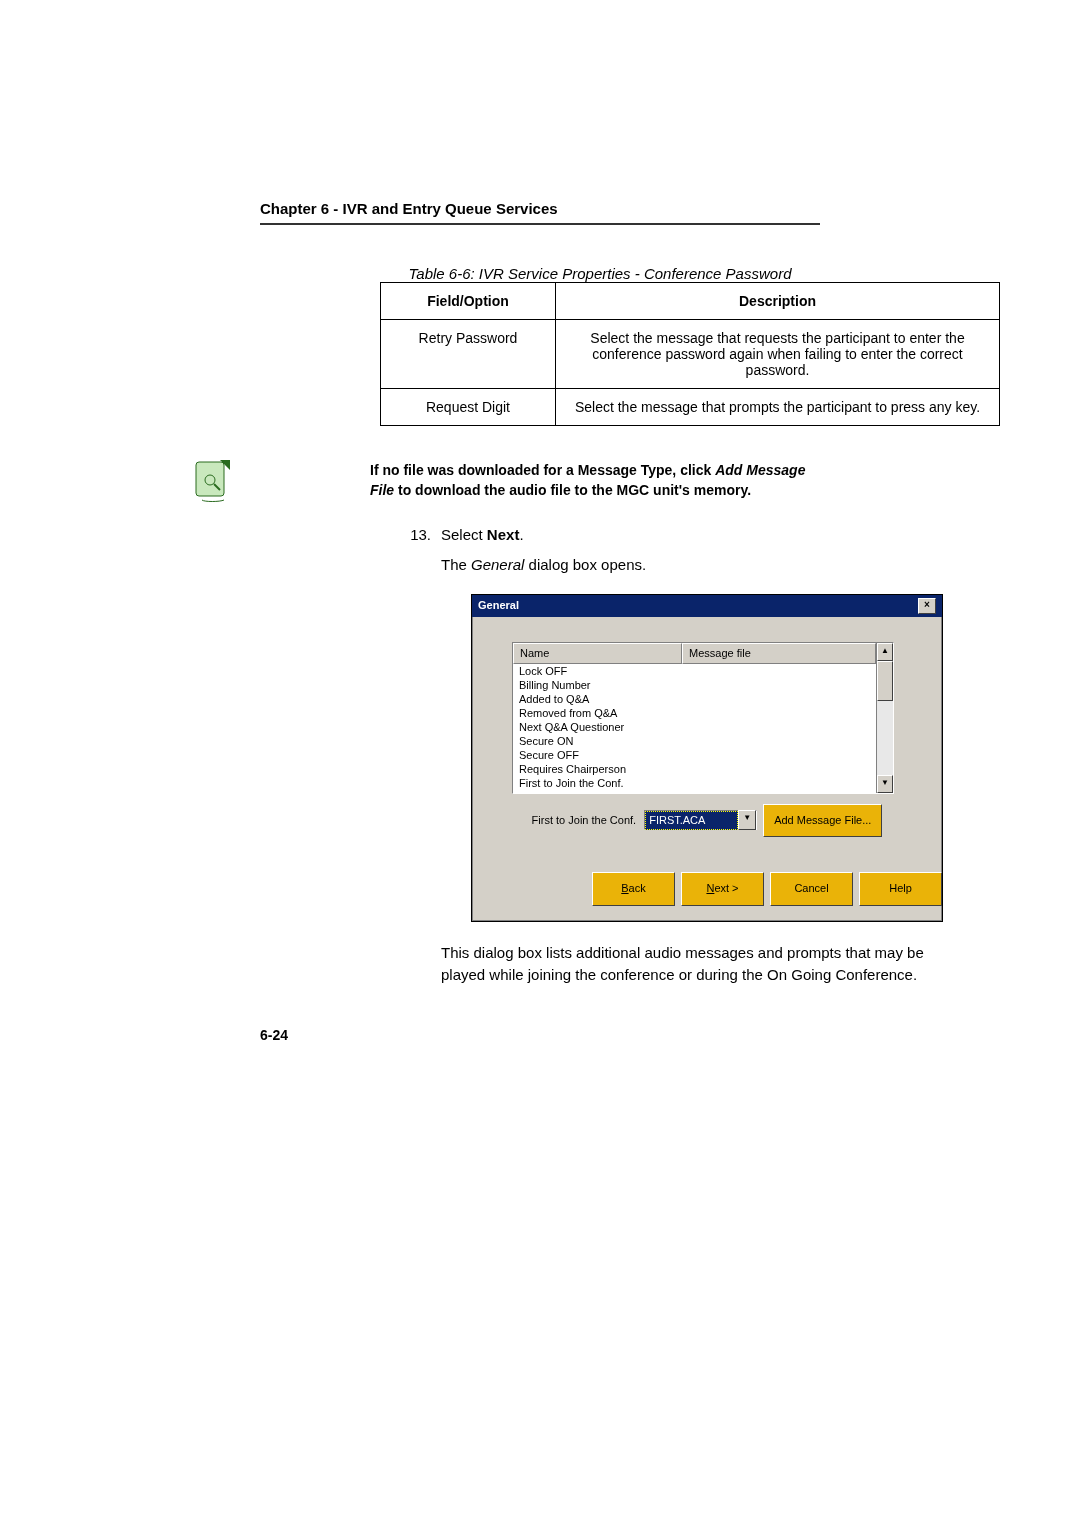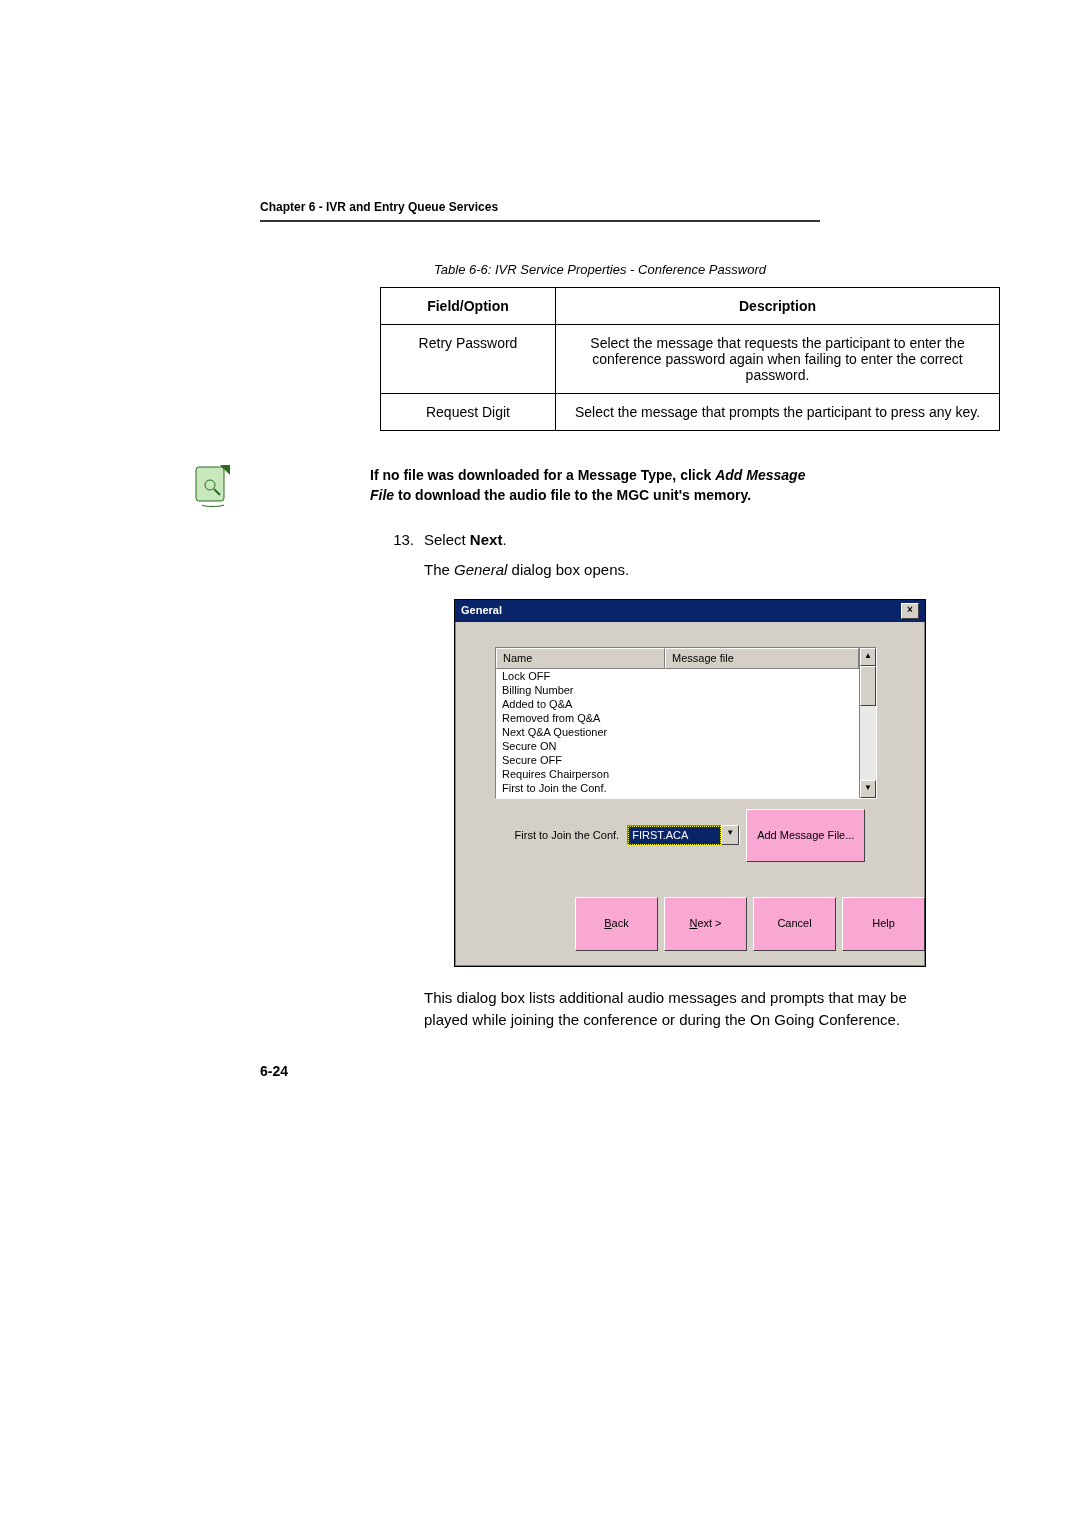--- a/index.html
+++ b/index.html
@@ -13,30 +13,29 @@
   }
   .page {
     padding: 200px 130px 80px 130px;
     width: 820px;
     box-sizing: border-box;
     margin: 0 auto;
     position: relative;
   }
   .chapter-header {
     font-weight: bold;
-    font-size: 12px;
+    font-size: 15px;
     padding-bottom: 6px;
     margin-bottom: 40px;
     border-bottom: 2px solid #333;
   }
   .table-caption {
     text-align: center;
     font-style: italic;
-    font-size: 13px;
-    margin-bottom: 10px;
+    font-size: 15px;
     margin-left: 120px;
   }
   table.data {
     border-collapse: collapse;
     width: 620px;
     margin-left: 120px;
     margin-bottom: 20px;
   }
   table.data th, table.data td {
     border: 1px solid #000;
@@ -69,21 +68,21 @@
     padding-left: 130px;
   }
   .body-content {
     margin-left: 120px;
     font-size: 15px;
     line-height: 1.45;
   }
   ol.steps {
     list-style: none;
     padding: 0;
-    margin: 0;
+    margin: 17px;
   }
   ol.steps > li {
     display: flex;
     margin-bottom: 8px;
   }
   ol.steps > li .num {
     width: 34px;
     flex: 0 0 34px;
     text-align: right;
     padding-right: 10px;
@@ -174,23 +173,23 @@
   .combo .sel {
     background:#0a246a; color:#fff; padding:1px 3px; border:1px dotted #ff0;
     font-size:11px; width:85px;
   }
   .combo .arrow {
     width:16px; height:100%; background:#d4d0c8;
     border:1px solid #fff; border-right-color:#404040; border-bottom-color:#404040;
     text-align:center; font-size:8px; line-height:14px;
   }
   .btn {
-    background:#f9a8d4;
+    background:#eab308;
     border:1px solid #fff; border-right-color:#404040; border-bottom-color:#404040;
-    padding: 18px 10px; font-size:11px;
+    padding: 8px 10px; font-size:11px;
   }
   .btn-row {
     display:flex; gap:6px; justify-content:center;
     padding: 20px 0 15px 120px;
   }
   .btn-row .btn { width:70px; text-align:center; }
   .page-num {
     position:absolute;
     bottom: 40px; left: 130px;
     font-weight: bold;

